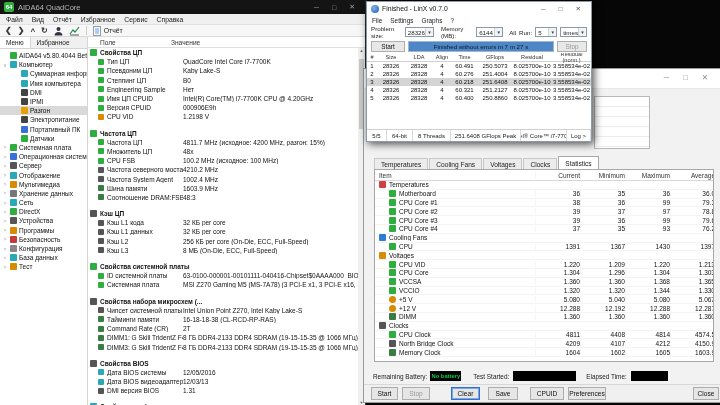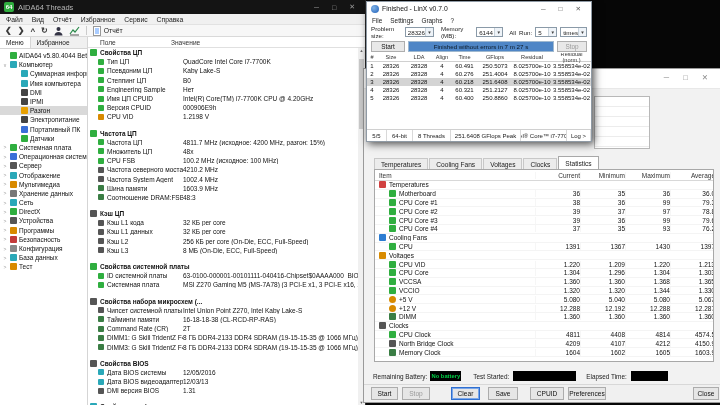--- a/index.html
+++ b/index.html
@@ -87,21 +87,21 @@
 .sbtn.focused{border-color:#2f6fd0;box-shadow:inset 0 0 0 1px #7aa6e8}
 </style>
 </head>
 <body>
 
 <div id="desktop">
 
   <div id="aida" class="win">
     <div id="aida-titlebar">
       <span class="a64icon">64</span>
-      <span>AIDA64 Threads</span>
+      <span>AIDA64 QuadCore</span>
       <span class="winctl">
         <span>─</span>
         <span>□</span>
         <span>✕</span>
       </span>
     </div>
     <div id="aida-menubar">
         <span class="mitem">Файл</span>
         <span class="mitem">Вид</span>
         <span class="mitem">Отчёт</span>

